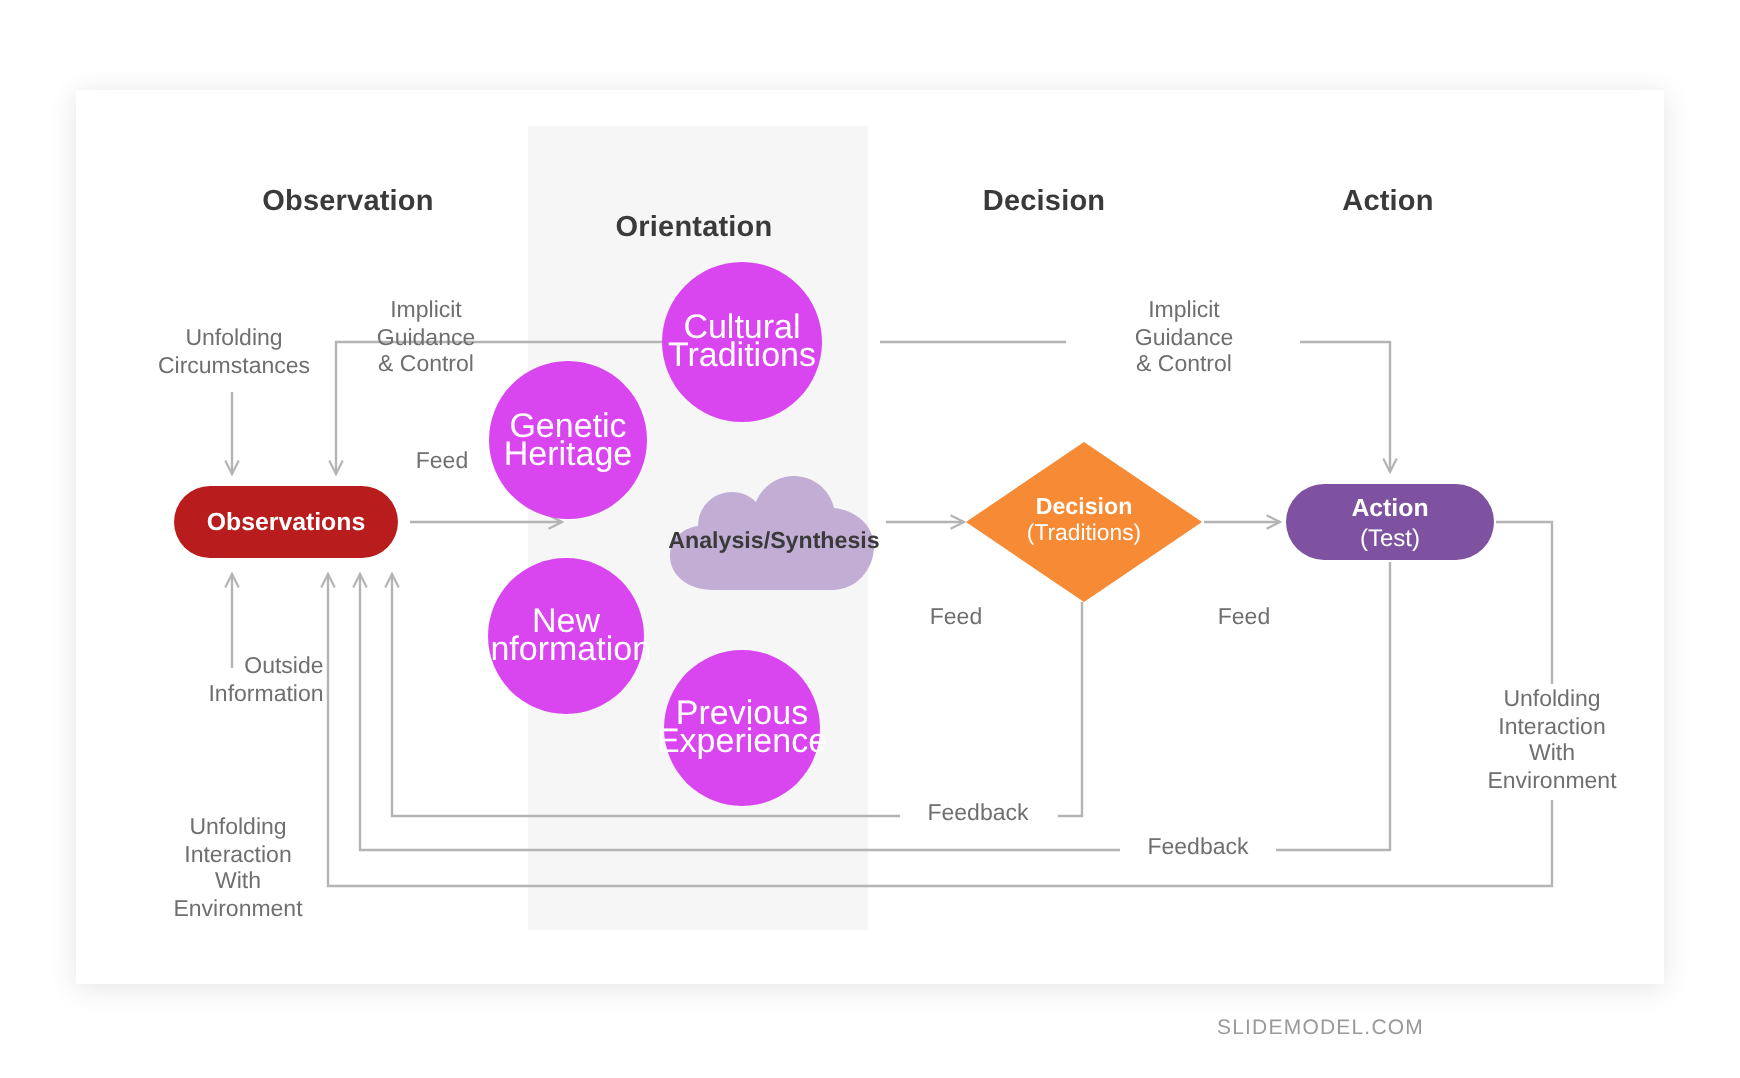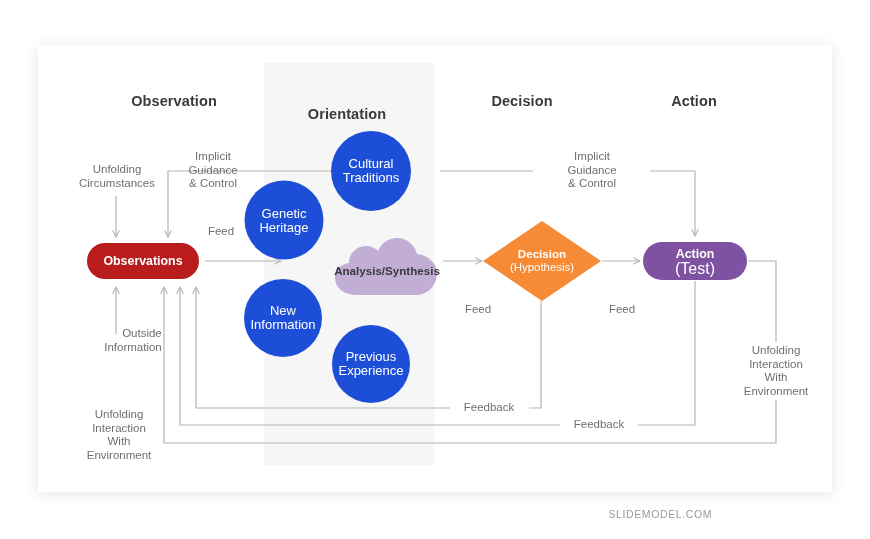--- a/index.html
+++ b/index.html
@@ -58,23 +58,23 @@
     font-size: 11.5px;
     color: #6f6f6f;
     text-align: center;
     line-height: 13.6px;
     transform: translate(-50%, -50%);
     white-space: nowrap;
   }
   .circle-node {
     position: absolute;
     border-radius: 50%;
-    background: #1d4ed8;
+    background: #d946ef;
     color: #ffffff;
-    font-size: 13px;
+    font-size: 17px;
     line-height: 13.8px;
     display: flex;
     align-items: center;
     justify-content: center;
     text-align: center;
     transform: translate(-50%, -50%);
   }
   .pill-node {
     position: absolute;
     border-radius: 22px;
@@ -85,21 +85,21 @@
     justify-content: center;
     text-align: center;
     transform: translate(-50%, -50%);
   }
   .pill-node .l1 {
     font-size: 12.4px;
     font-weight: bold;
     line-height: 15px;
   }
   .pill-node .l2 {
-    font-size: 16px;
+    font-size: 12px;
     line-height: 14px;
   }
   #node-observations {
     background: #b91c1c;
     width: 112px;
     height: 36px;
   }
   #node-action {
     background: #7e52a0;
     width: 104px;
@@ -244,21 +244,21 @@
   </div>
 
   <div class="pill-node" id="node-observations" style="left:143px; top:261px;">
     <span class="l1">Observations</span>
   </div>
 
   <div id="node-decision" style="left:542px; top:261px;">
     <div class="diamond"></div>
     <div class="dtext">
       <span class="l1">Decision</span>
-      <span class="l2">(Hypothesis)</span>
+      <span class="l2">(Traditions)</span>
     </div>
   </div>
 
   <div class="pill-node" id="node-action" style="left:695px; top:261px;">
     <span class="l1">Action</span>
     <span class="l2">(Test)</span>
   </div>
 
   <div id="watermark">SLIDEMODEL.COM</div>
 

